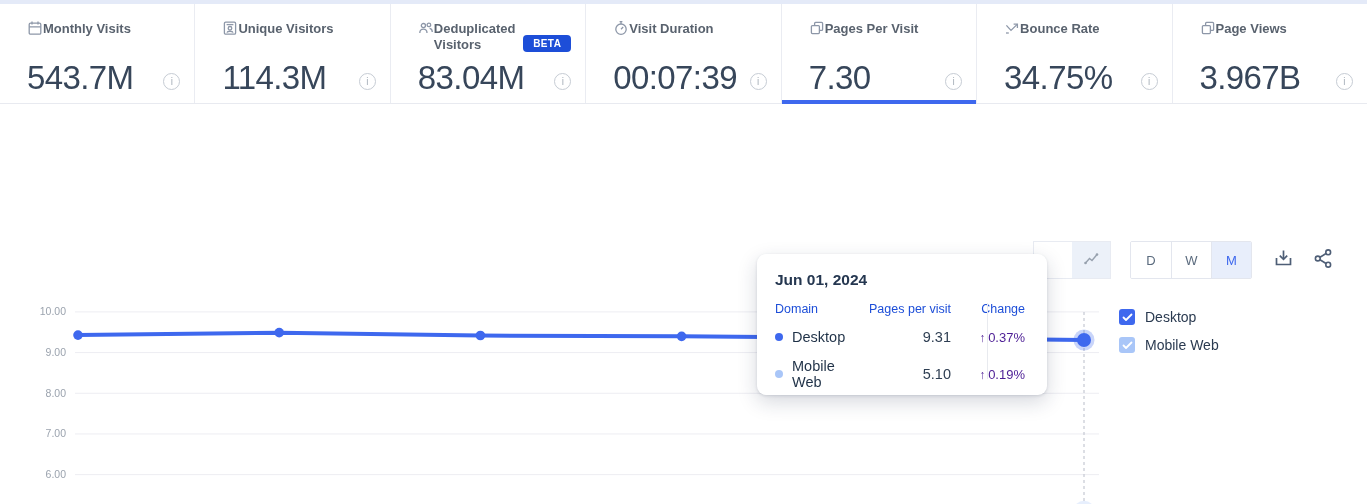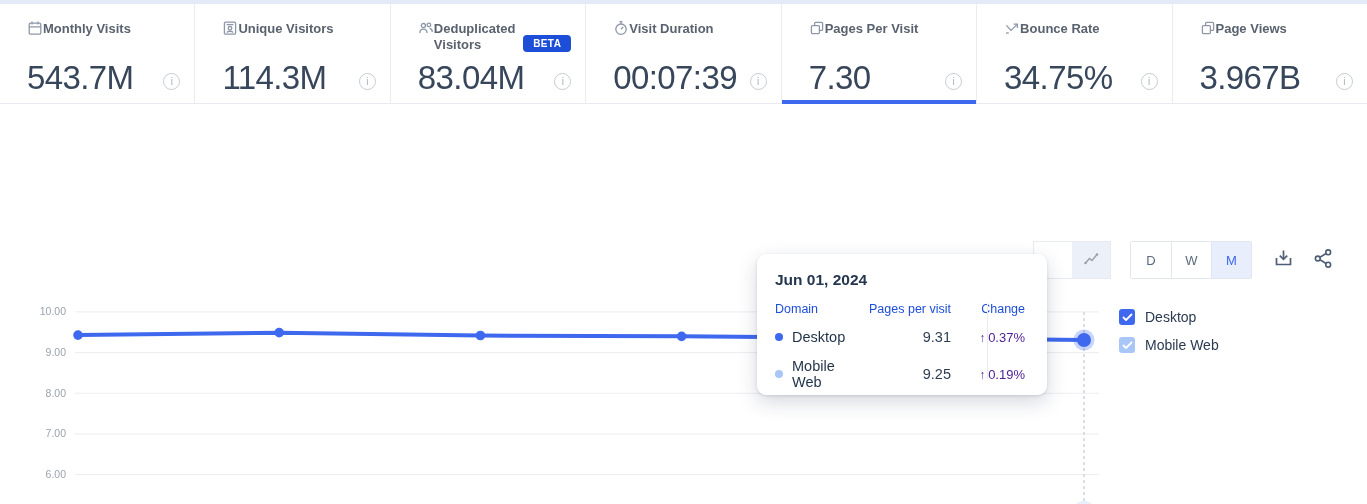--- a/index.html
+++ b/index.html
@@ -300,21 +300,21 @@
               <span>Desktop</span>
             </span>
             <span class="tt-val">9.31</span>
             <span class="tt-change"><span class="arr">↑</span><span>0.37%</span></span>
           </div>
           <div class="tt-row">
             <span class="tt-domain">
               <span class="tt-dot" style="background: rgb(169, 198, 248);"></span>
               <span>Mobile Web</span>
             </span>
-            <span class="tt-val">9.25</span>
+            <span class="tt-val">5.10</span>
             <span class="tt-change"><span class="arr">↑</span><span>0.19%</span></span>
           </div>
         </div>
       <div class="tt-divider"></div>
     </div>
 
   </section>
 </div>
 
 </body></html>

